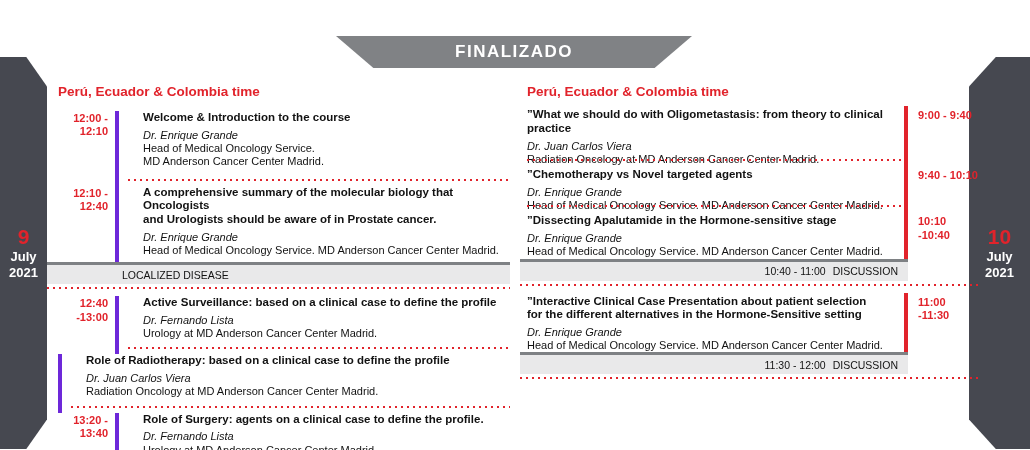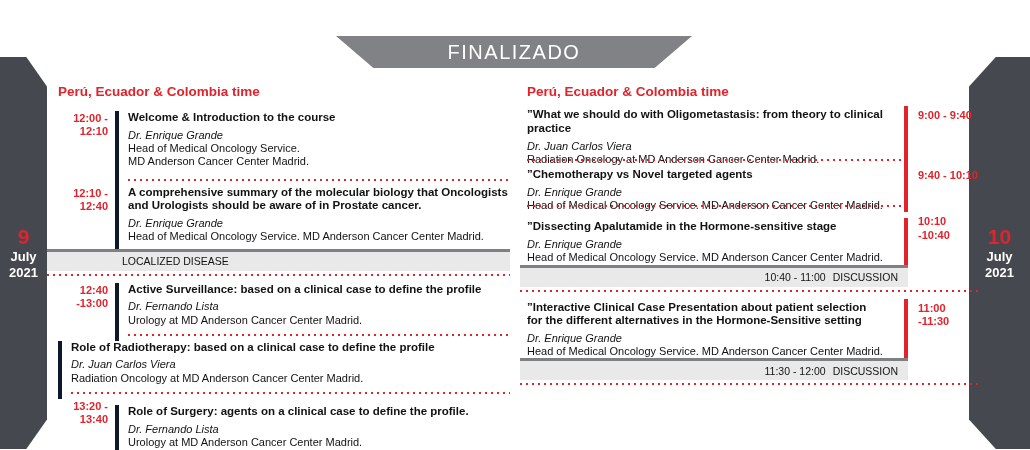--- a/index.html
+++ b/index.html
@@ -7,21 +7,21 @@
   body {
     position:relative; background:#ffffff; overflow:hidden;
     font-family:"Liberation Sans", sans-serif; color:#121212;
   }
   
   .banner {
     position:absolute; left:336px; top:36px; width:356px; height:32px;
     background:#808285;
     clip-path:polygon(0 0,100% 0,89.5% 100%,10.5% 100%);
     display:flex; align-items:center; justify-content:center;
-    color:#fff; font-weight:normal; font-size:20px; letter-spacing:1.5px;
+    color:#fff; font-weight:bold; font-size:17px; letter-spacing:1.5px;
   }
   
   .panel {
     position:absolute; top:57px; height:392px; background:#464850;
     display:flex; flex-direction:column; align-items:center; justify-content:center;
     text-align:center; font-weight:bold; color:#fff;
   }
   .panel.left  { left:0;  width:47px; clip-path:polygon(0 0,56% 0,100% 7.5%,100% 92.5%,56% 100%,0 100%); }
   .panel.right { right:0; width:61px; clip-path:polygon(44% 0,100% 0,100% 100%,44% 100%,0 92.5%,0 7.5%); }
   .panel .day  { color:#e1232b; font-size:21px; line-height:1.15; }
@@ -35,23 +35,23 @@
   .col-r .col-header { margin-bottom:6px; }
   .title   { font-weight:bold; font-size:11.5px; line-height:1.2; white-space:pre-line; }
   .speaker { font-style:italic; font-size:11px; line-height:1.2; margin-top:4px; }
   .affil   { font-size:11px; line-height:1.2; white-space:pre-line; }
   
   .item-l { display:flex; }
   .item-l .time {
     flex:0 0 57px; padding-right:7px; padding-top:1px; text-align:right;
     color:#e1232b; font-weight:bold; font-size:11px; line-height:1.2;
   }
-  .item-l .body { flex:1; border-left:4px solid #0f172a; padding-left:9px; position:relative; }
+  .item-l .body { flex:1; border-left:4px solid #6d28d9; padding-left:24px; position:relative; }
   .pb17 { padding-bottom:17px; } .pb14 { padding-bottom:14px; }
-  .pb5  { padding-bottom:5px;  } .pb8  { padding-bottom:8px;margin-top:6px;  } .pb12 { padding-bottom:12px; }
+  .pb5  { padding-bottom:5px;  } .pb8  { padding-bottom:8px;  } .pb12 { padding-bottom:12px; }
   .dots {
     position:absolute; left:9px; right:0; bottom:5px; height:2px;
     background-image:repeating-linear-gradient(to right,#e1232b 0 2px,transparent 2px 6px);
   }
   
   .item-r { display:flex; }
   .item-r .body { flex:1; border-right:4px solid #e1232b; padding:2px 10px 0 0; position:relative; }
   .item-r .time {
     flex:0 0 70px; padding-left:10px; padding-top:3px;
     color:#e1232b; font-weight:bold; font-size:11px; line-height:1.2;

